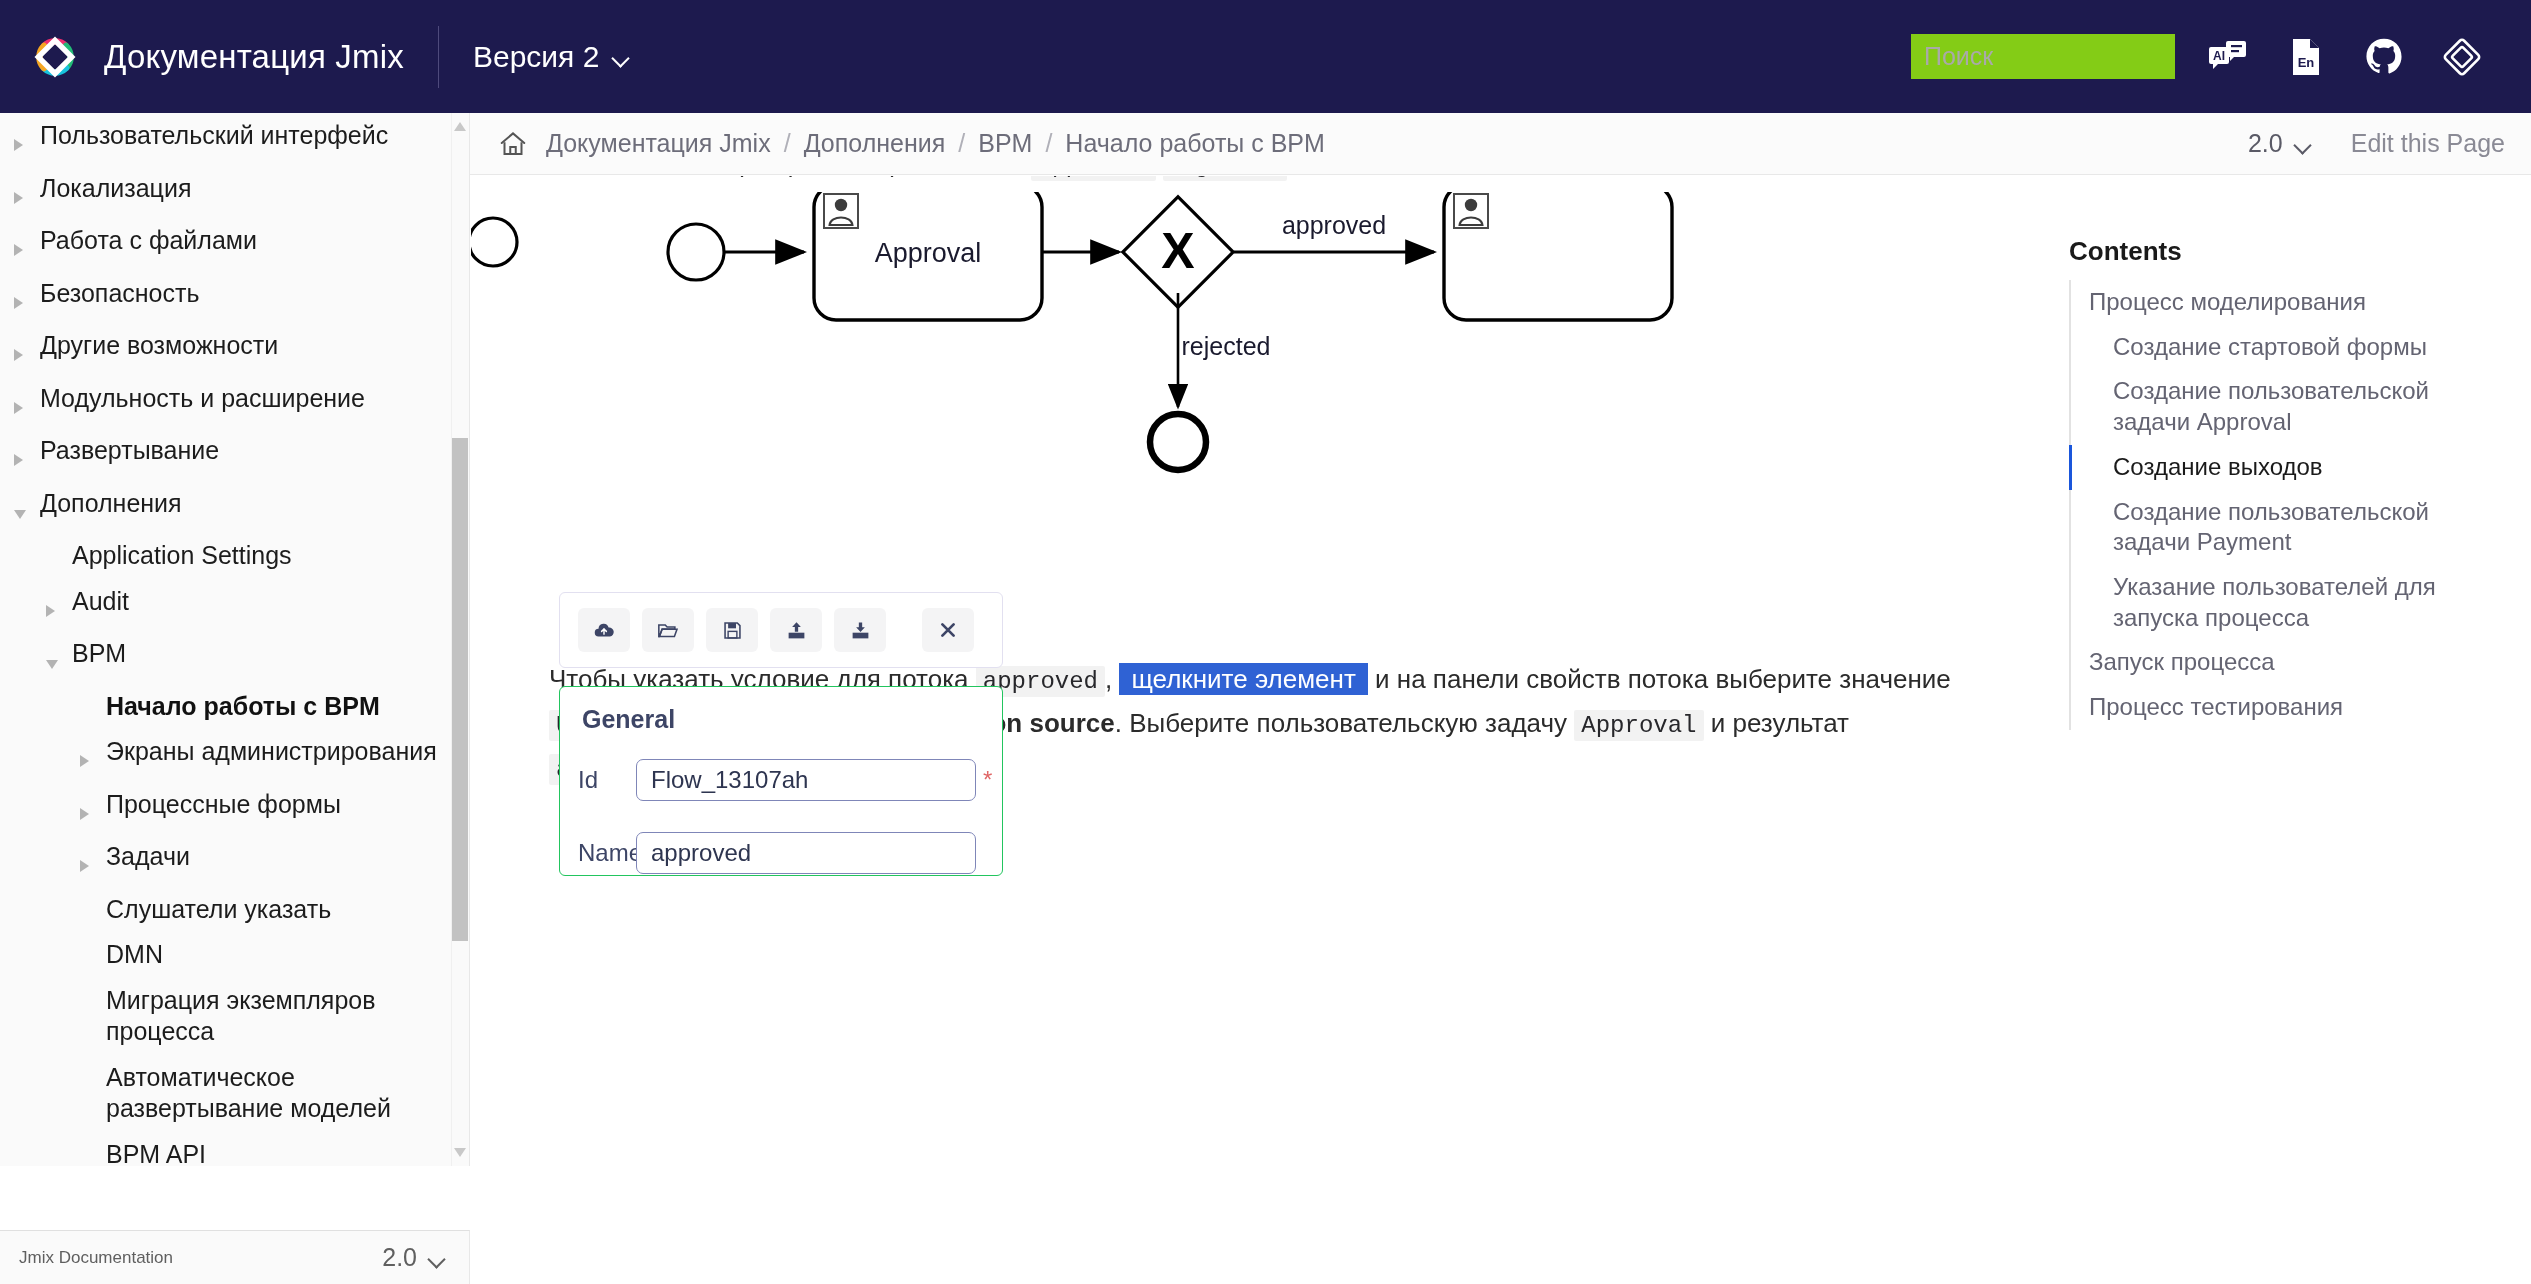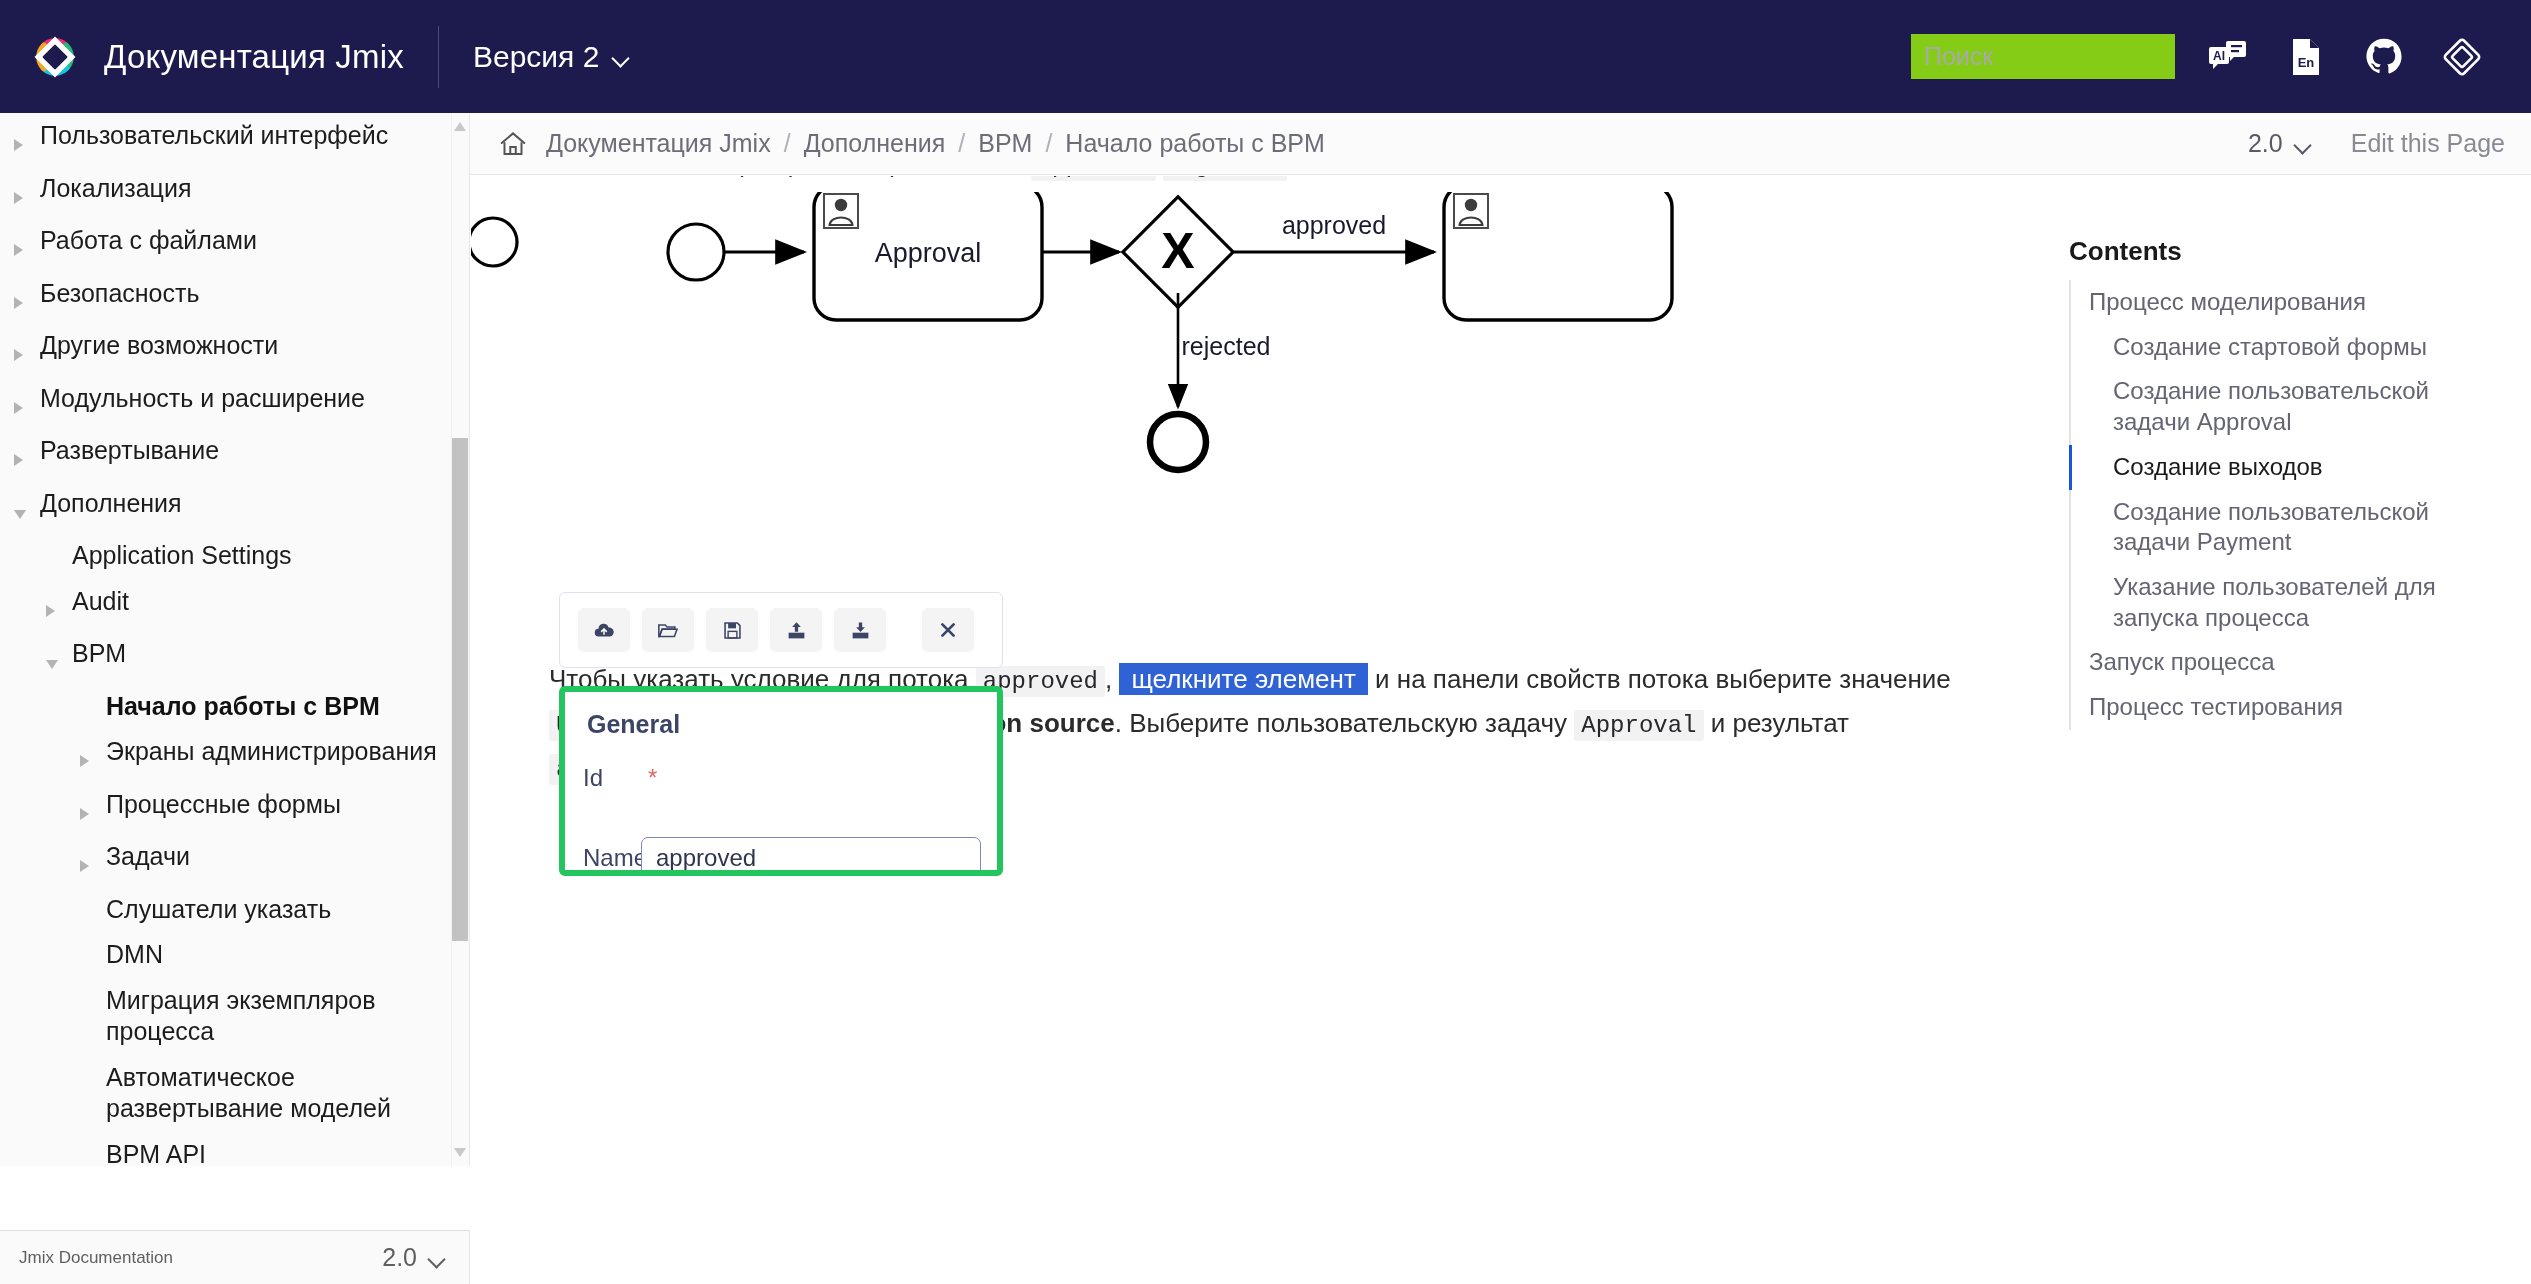--- a/index.html
+++ b/index.html
@@ -218,21 +218,21 @@
     display: flex; align-items: center; justify-content: center;
     cursor: pointer; color: #3d4566;
   }
   .tool-btn.last { margin-left: 24px; margin-right: 0; }
   .tool-btn svg { display:block; }
 
   
   #gen-card {
     position: absolute; left: 88px; top: 510px;
     width: 444px; height: 190px;
-    border: 6px solid #22c55e; border-radius: 6px;
+    border: 1px solid #22c55e; border-radius: 6px;
     background: #ffffff; overflow: hidden;
   }
   #gen-title {
     position: absolute; left: 22px; top: 18px;
     font-size: 25px; color: #3d4566; font-weight: 600;
   }
   .field-row {
     position: absolute; left: 18px; display: flex; align-items: center;
   }
   .field-label {
@@ -625,20 +625,21 @@
         <path d="M4.5 4.5L19.5 19.5M19.5 4.5L4.5 19.5" stroke="currentColor" stroke-width="3.6" stroke-linecap="round"></path>
       </svg>
     </div>
   </div>
 
   <div id="gen-card">
     <div id="gen-title">General</div>
 
     <div class="field-row" style="top:72px;">
       <span class="field-label">Id</span>
+      <span class="field-input">Flow_13107ah</span>
       <span class="req-star">*</span>
     </div>
 
     <div class="field-row" style="top:145px;">
       <span class="field-label">Name</span>
       <span class="field-input">approved</span>
     </div>
   </div>
 
 </div>

